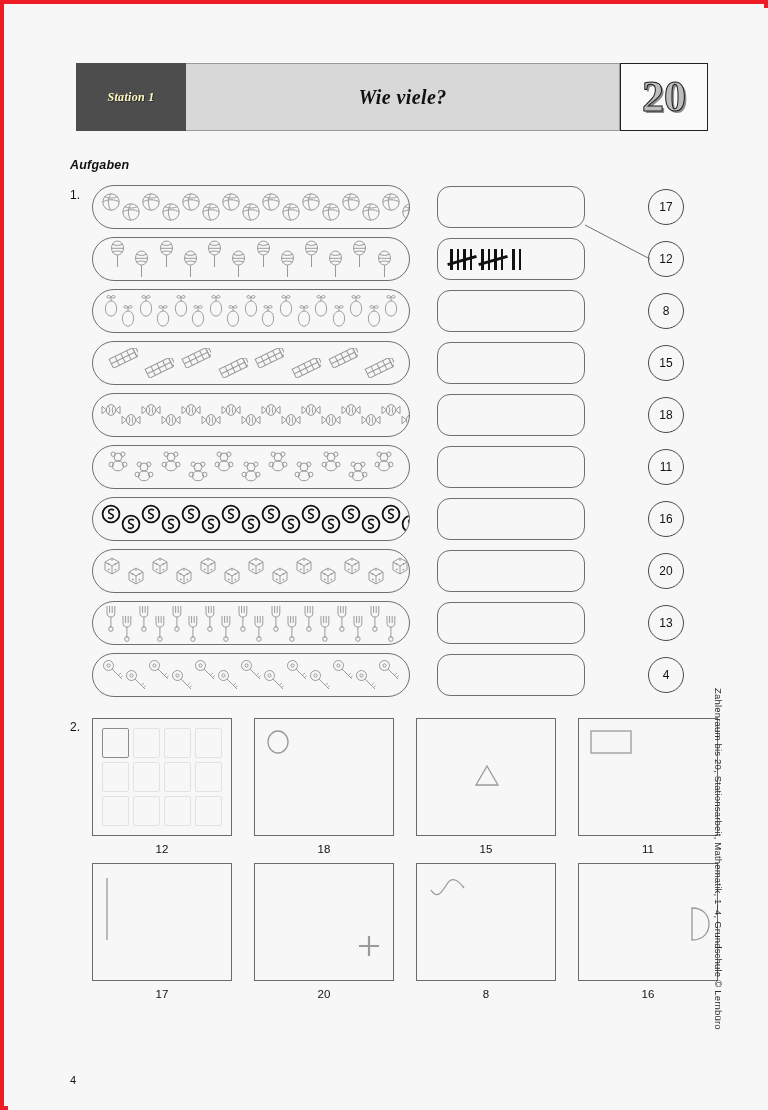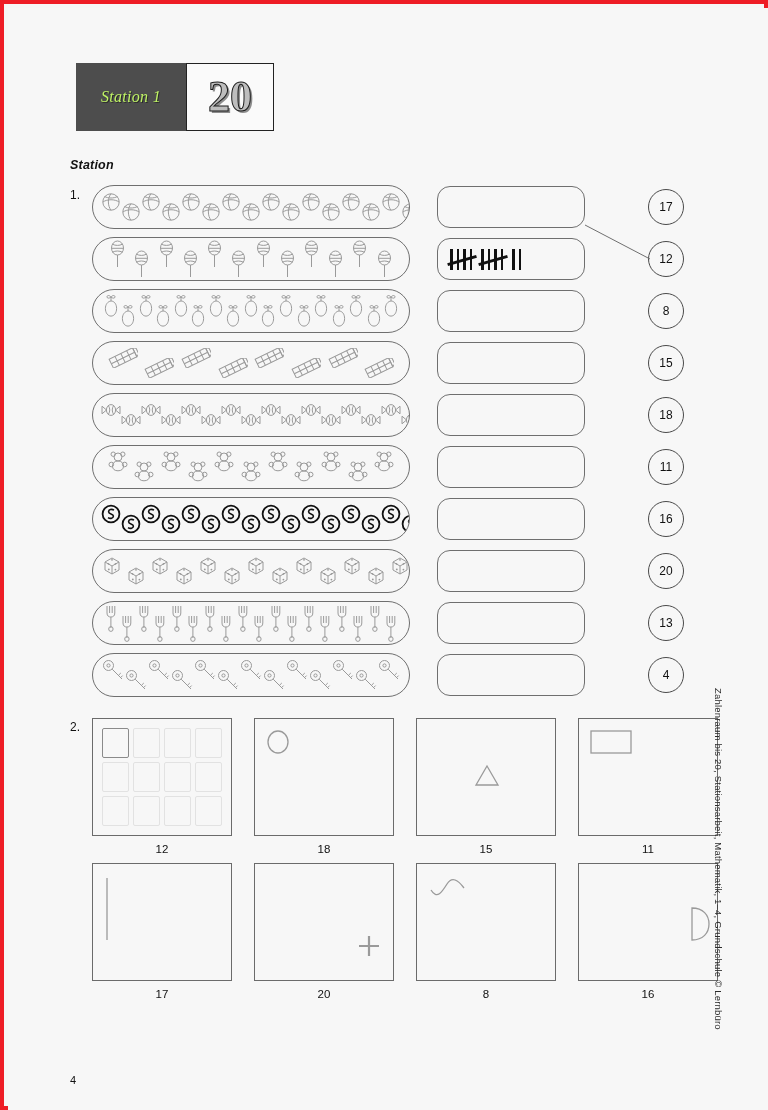--- a/index.html
+++ b/index.html
@@ -34,25 +34,25 @@
     width: 632px; height: 68px;
     display: flex;
     align-items: stretch;
   }
   .station-box {
     width: 110px;
     background: #4d4d4d;
     display: flex; align-items: center; justify-content: center;
   }
   .station-label {
-    color: #bef264;
+    color: #fef9c3;
     font-family: "Liberation Serif", serif;
-    font-weight: normal;
+    font-weight: bold;
     font-style: italic;
-    font-size: 16px;
+    font-size: 12px;
     letter-spacing: .3px;
     text-shadow: 1px 1px 0 #2a2a2a;
   }
   .title-box {
     flex: 1;
     background: #d8d8d8;
     border: 1px solid #9a9a9a;
     border-left: none;
     display: flex; align-items: center; justify-content: center;
   }
@@ -247,26 +247,29 @@
 </head>
 <body>
 
 <div class="page">
   <div class="sheet">
 
     <div class="header">
       <div class="station-box">
         <span class="station-label">Station 1</span>
       </div>
+      <div class="title-box">
+        <span class="title-text">Wie viele?</span>
+      </div>
       <div class="range-box">
         <span class="range-number">20</span>
       </div>
     </div>
 
-    <div class="aufgaben">Station</div>
+    <div class="aufgaben">Aufgaben</div>
 
     <div class="ex1-num">1.</div>
     <div class="ex1" id="ex1">
         <div class="row">
           <div class="pill">
             <span class="obj" style="transform: translateY(-5px);">
               <svg width="20" height="20">
                 <circle cx="10" cy="10" r="8.2" fill="none" stroke="#9a9a9a"></circle>
                 <path d="M2 10c4-3 12-3 16 0M10 1.9c-3.5 4-3.5 12 0 16.2M3.5 4.5c4 2 9 2 13 0" fill="none" stroke="#9a9a9a"></path>
               </svg>

